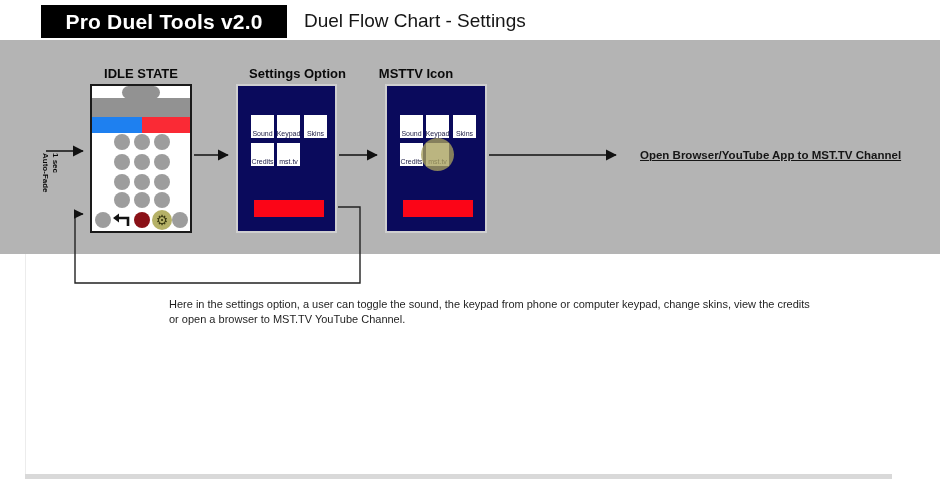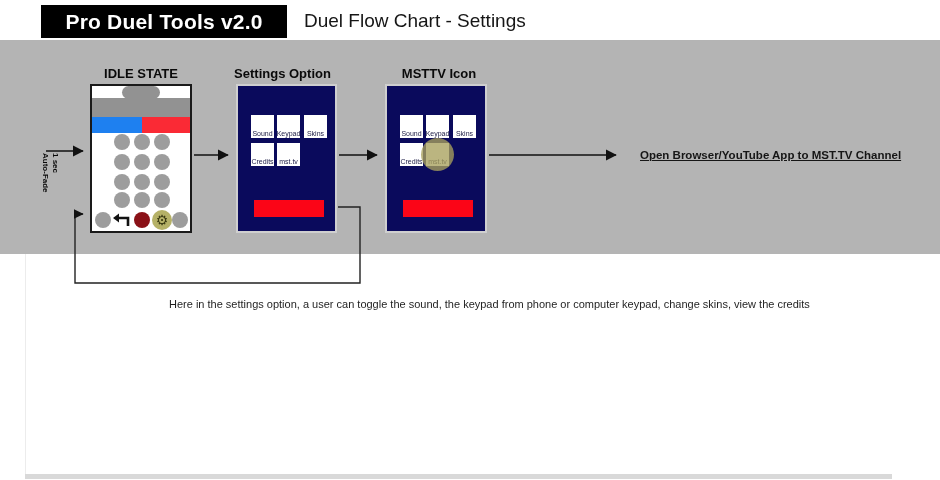--- a/index.html
+++ b/index.html
@@ -91,22 +91,22 @@
 </style>
 </head>
 <body>
 
 <div class="brand-bar">Pro Duel Tools v2.0</div>
 <div class="page-title">Duel Flow Chart - Settings</div>
 
 <div class="flow-band"></div>
 
 <div class="stage-label" style="left:90px;width:102px;">IDLE STATE</div>
-<div class="stage-label" style="left:232px;width:101px;">Settings Option</div>
-<div class="stage-label" style="left:388px;width:102px;text-align:center;">MSTTV Icon</div>
+<div class="stage-label" style="left:247px;width:101px;">Settings Option</div>
+<div class="stage-label" style="left:365px;width:102px;text-align:center;">MSTTV Icon</div>
 
 <div class="phone phone-idle">
   <div class="notch"></div>
   <div class="idle-gray-strip"></div>
   <div class="idle-band">
     <div class="blue"></div>
     <div class="red"></div>
   </div>
 
   <span class="dot" style="left:22px;top:48px;"></span>
@@ -168,16 +168,17 @@
 
 <div class="auto-fade">
   <div>1 sec</div>
   <div>Auto-Fade</div>
 </div>
 
 <div class="outcome-label">Open Browser/YouTube App to MST.TV Channel</div>
 
 <div class="description">
   <div>Here in the settings option, a user can toggle the sound, the keypad from phone or computer keypad, change skins, view the credits</div>
+  <div>or open a browser to MST.TV YouTube Channel.</div>
 </div>
 
 <div class="page-left-edge"></div>
 <div class="page-bottom-bar"></div>
 
 </body></html>

